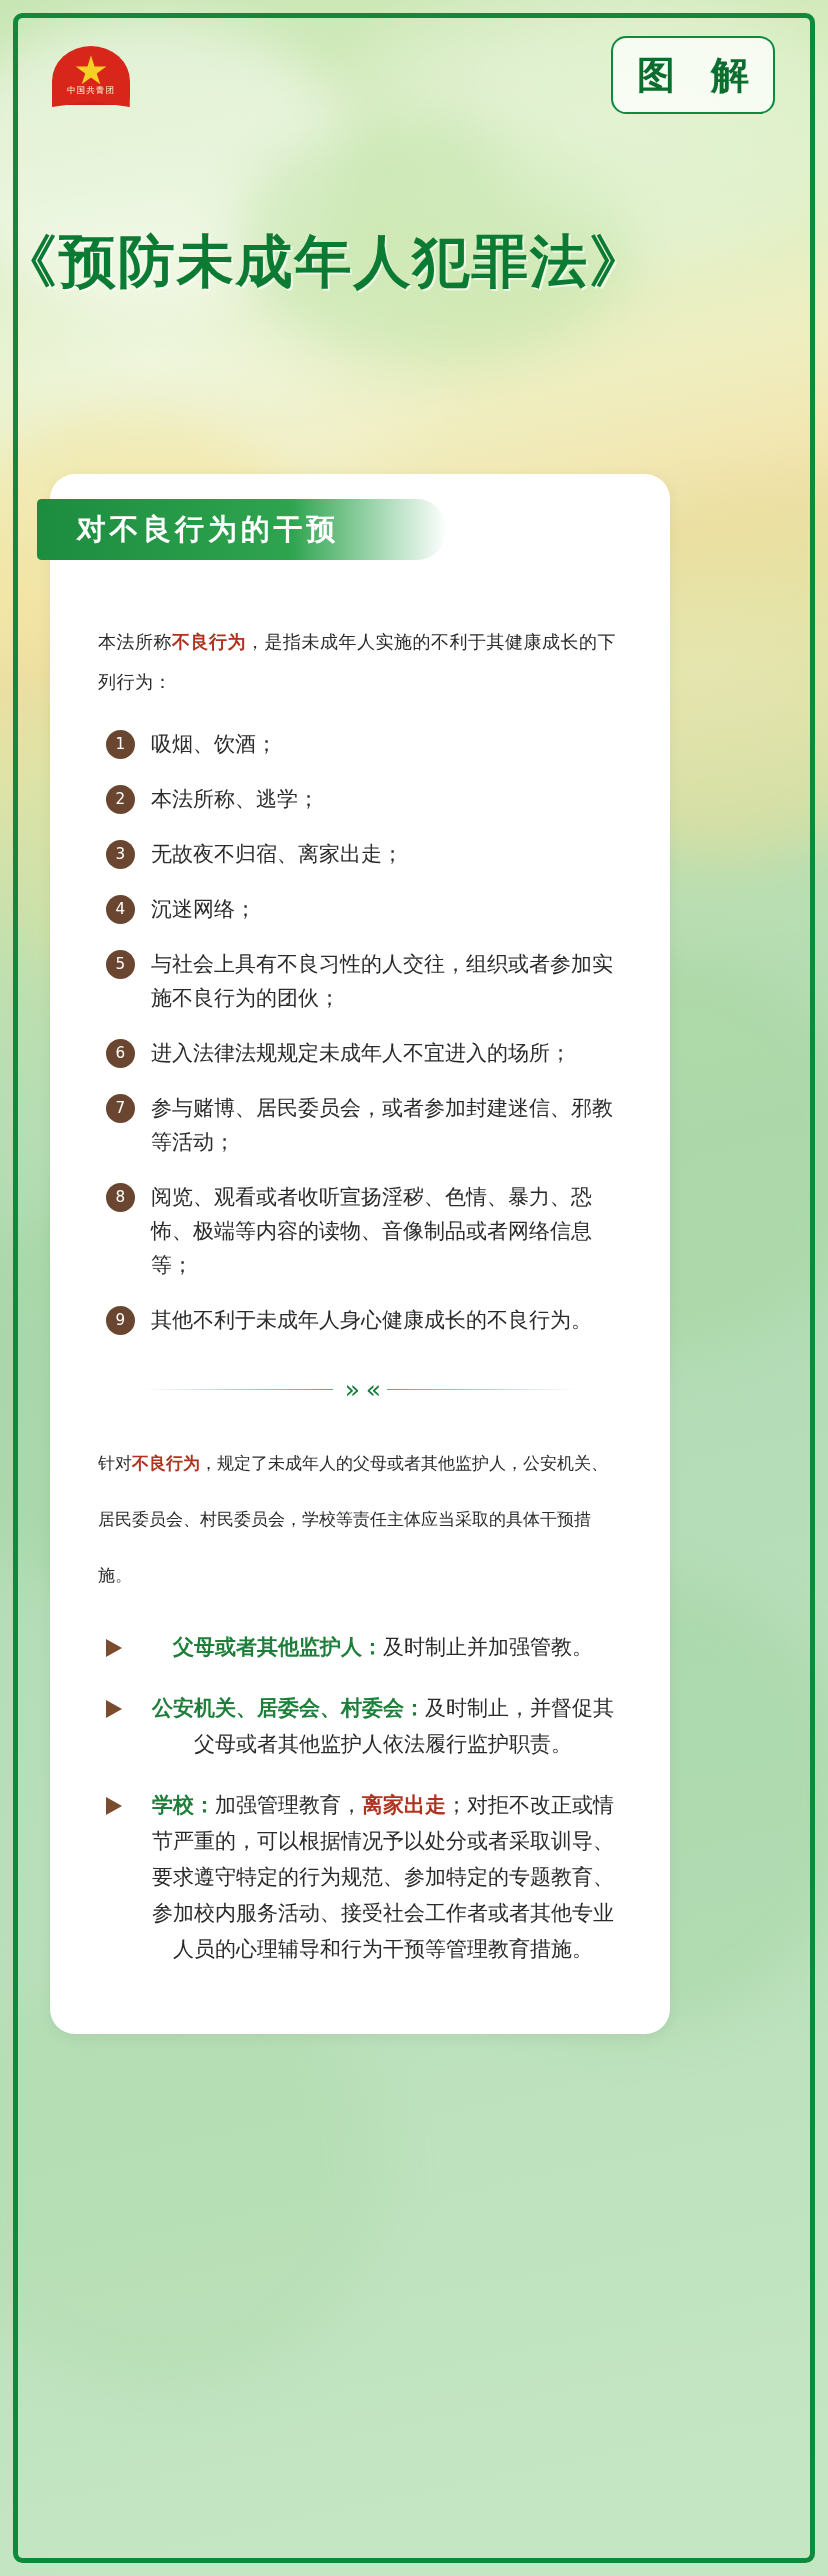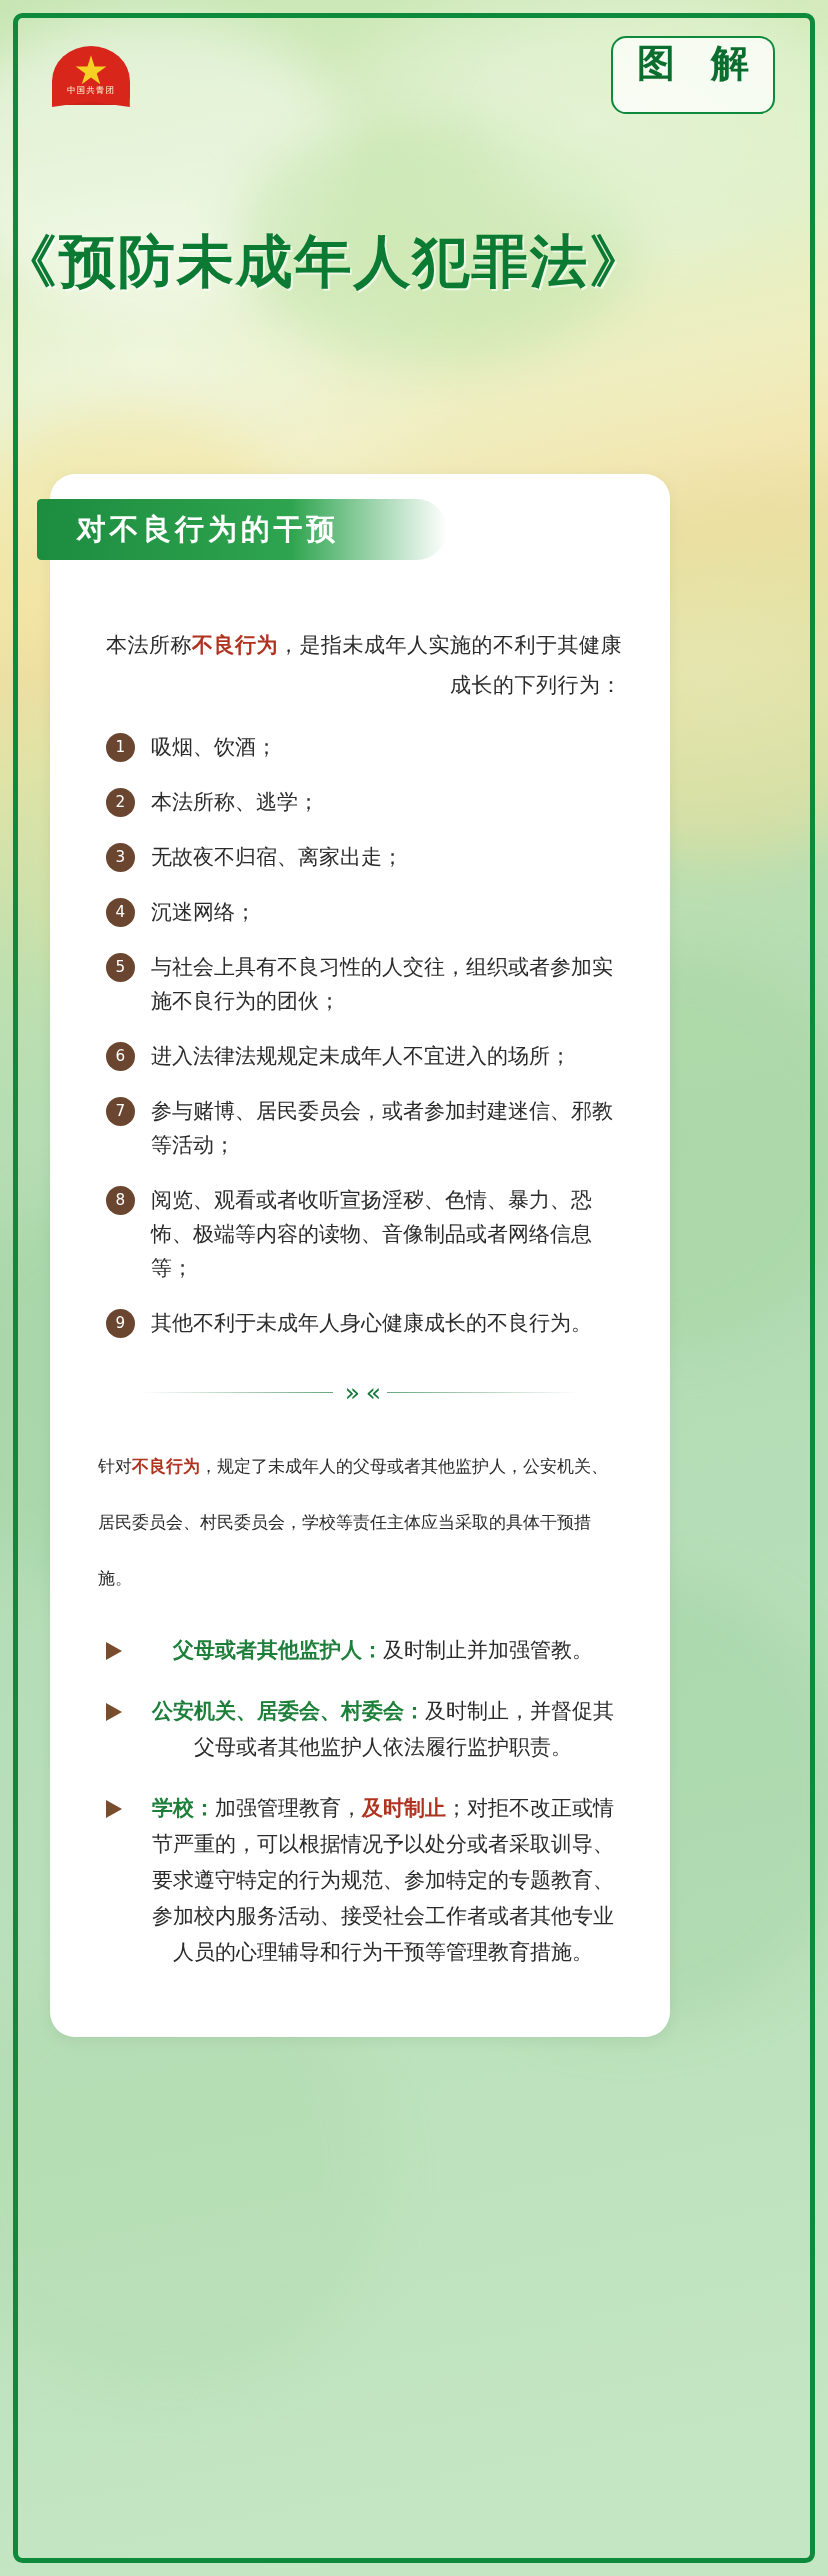--- a/index.html
+++ b/index.html
@@ -112,21 +112,21 @@
   .tujie {
     position: absolute;
     right: 53px;
     top: 36px;
     width: 160px;
     height: 74px;
     border: 2.9px solid #0e8a3c;
     border-radius: 15.2px;
     background: rgba(255,255,255,0.75);
     display: flex;
-    align-items: flex-start;
+    align-items: center;
     justify-content: center;
     color: #0b6e2f;
     font-size: 38px;
     font-weight: bold;
     letter-spacing: 11.4px;
     text-indent: 11.4px;
     font-family: "DejaVu Serif", "Liberation Serif", serif;
     margin-left: 29px;
   }
 
@@ -174,25 +174,24 @@
     letter-spacing: 3.8px;
     padding-left: 40px;
     font-family: "DejaVu Serif", "Liberation Serif", serif;
   }
 
   .body-wrap {
     padding: 69px 48px 0 48px;
   }
 
   .intro {
-    font-size: 21px;
+    font-size: 18px;
     line-height: 40px;
     color: #2b2b2b;
     letter-spacing: 0.5px;
-    text-align: right;
   }
   .intro .hl {
     color: #b0331f;
     font-weight: bold;
   }
 
   ol.items {
     list-style: none;
     margin: 25px 0 0 0;
     padding: 0;
@@ -381,20 +380,20 @@
         <li>
           <span class="tri"></span>
           <span class="who">父母或者其他监护人：</span><span>及时制止并加强管教。</span>
         </li>
         <li>
           <span class="tri"></span>
           <span class="who">公安机关、居委会、村委会：</span><span>及时制止，并督促其父母或者其他监护人依法履行监护职责。</span>
         </li>
         <li>
           <span class="tri"></span>
-          <span class="who">学校：</span><span>加强管理教育，</span><span class="warn">及时制止</span><span>；对拒不改正或情节严重的，可以根据情况予以处分或者采取训导、要求遵守特定的行为规范、参加特定的专题教育、参加校内服务活动、接受社会工作者或者其他专业人员的心理辅导和行为干预等管理教育措施。</span>
+          <span class="who">学校：</span><span>加强管理教育，</span><span class="warn">离家出走</span><span>；对拒不改正或情节严重的，可以根据情况予以处分或者采取训导、要求遵守特定的行为规范、参加特定的专题教育、参加校内服务活动、接受社会工作者或者其他专业人员的心理辅导和行为干预等管理教育措施。</span>
         </li>
       </ul>
 
     </div>
   </div>
 </div>
 
 
 </body></html>

